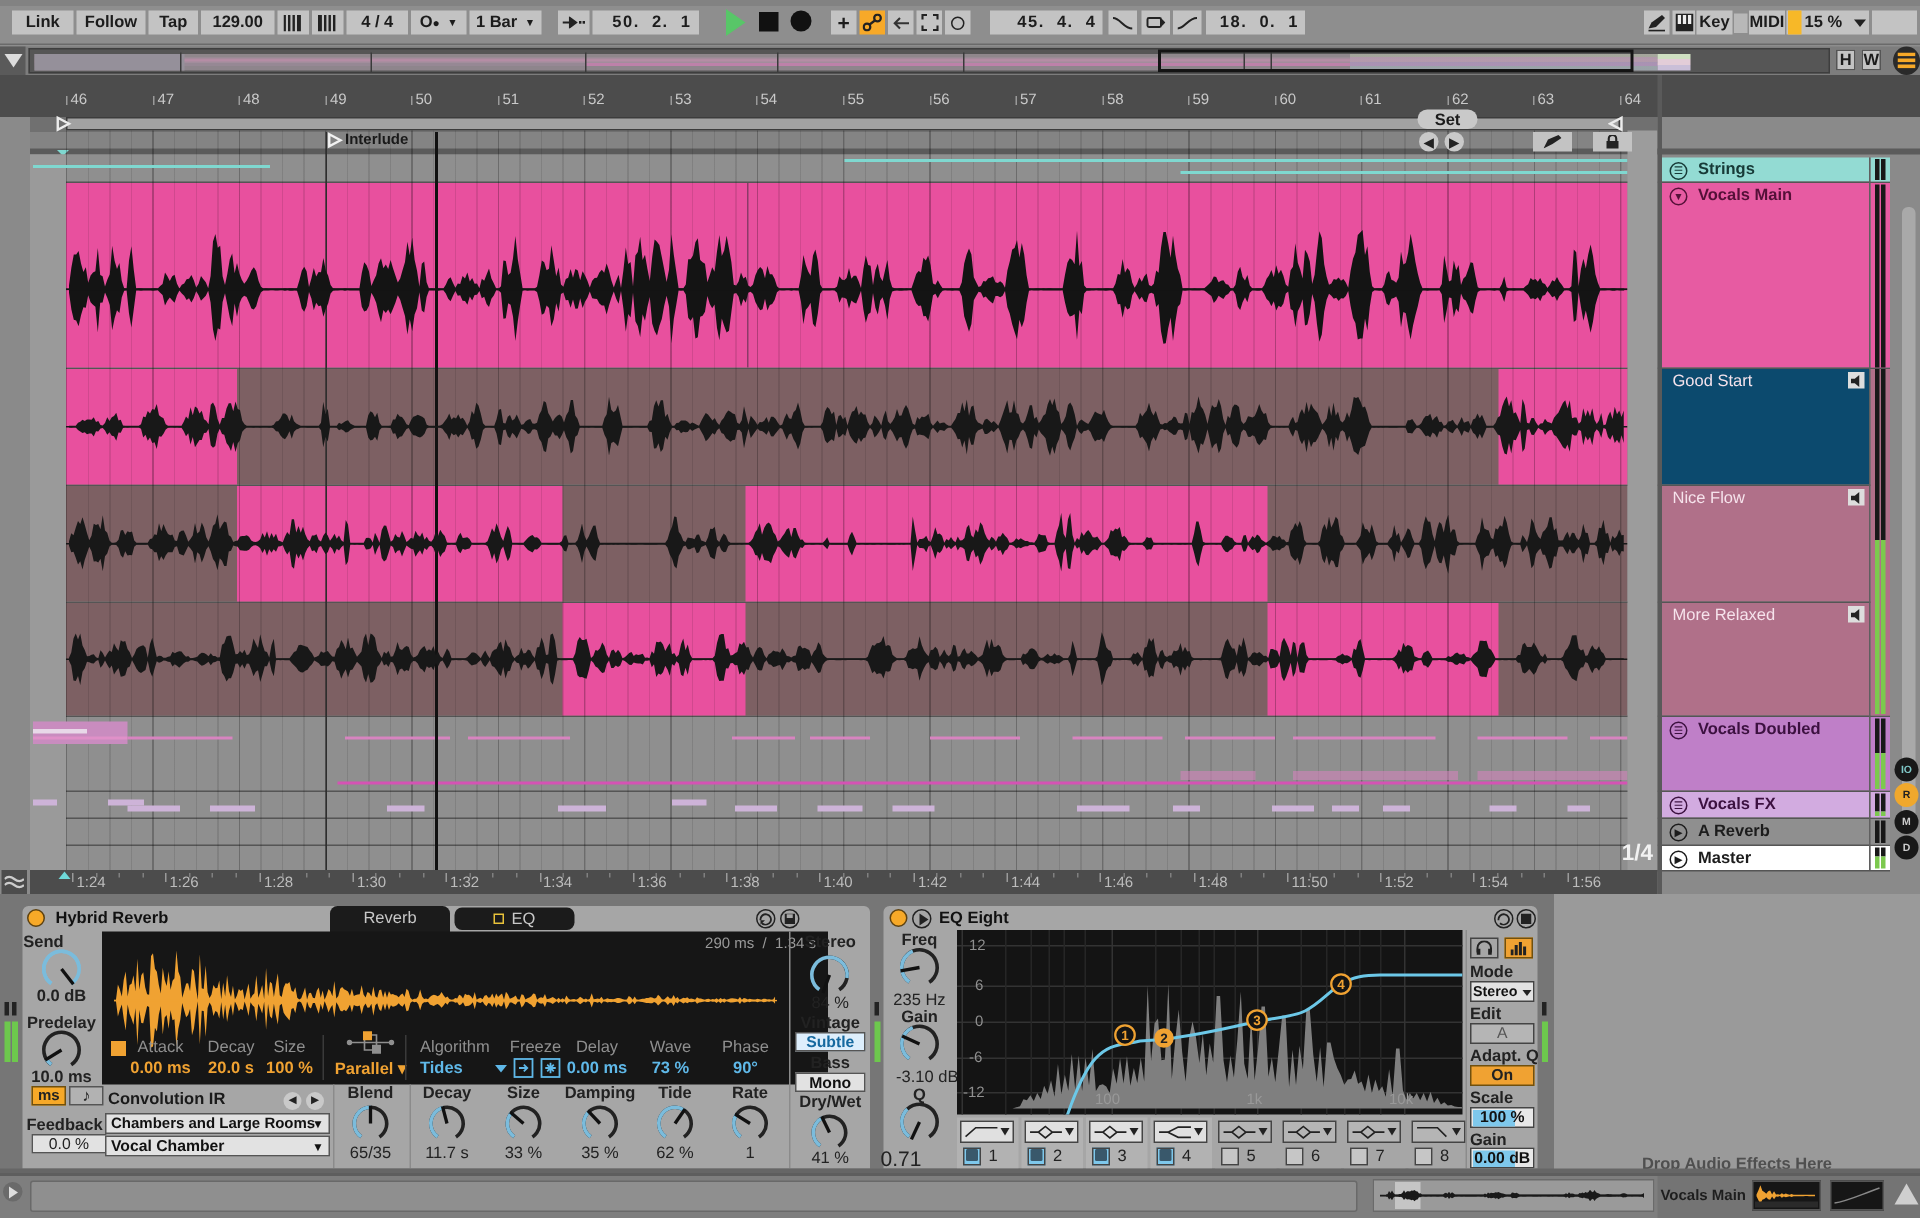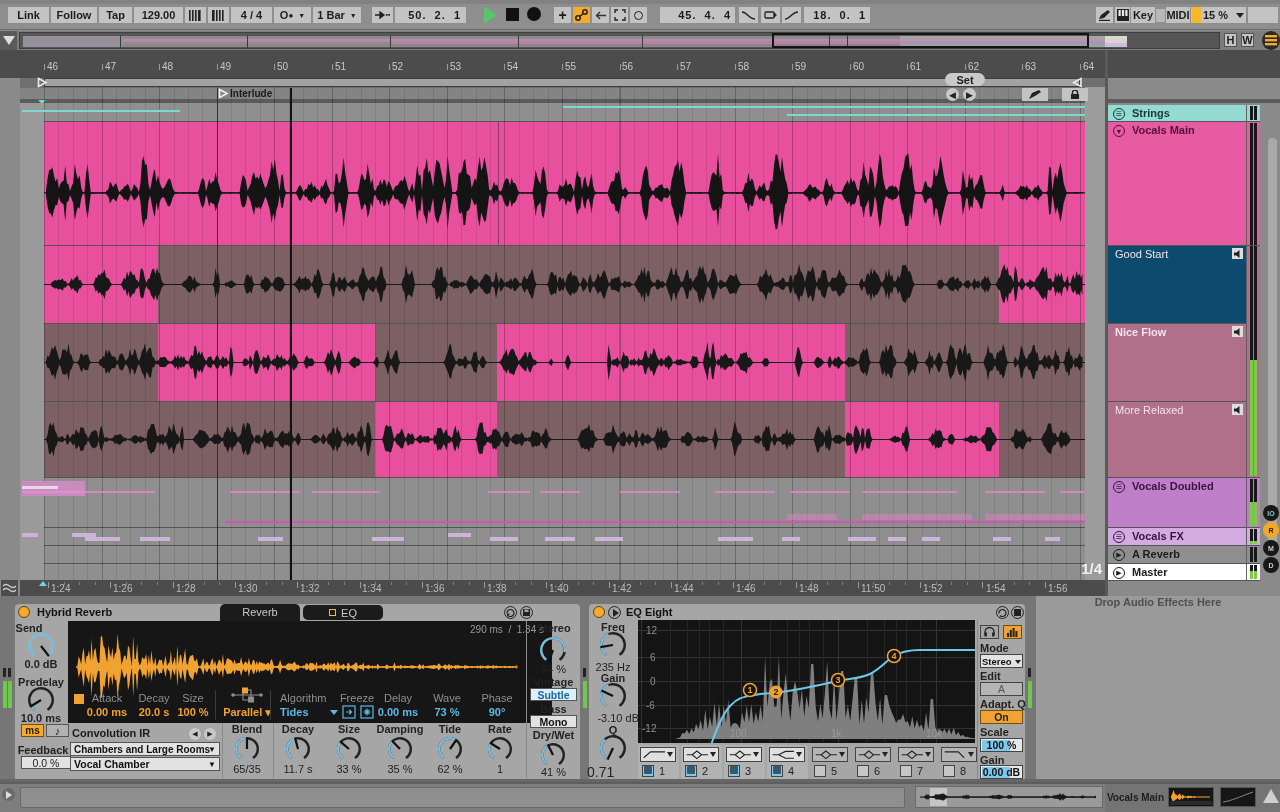--- a/index.html
+++ b/index.html
@@ -312,21 +312,21 @@
 </div>
 <div class="ab" style="left:1108px;top:196px;width:138px;height:77px;background:#0c4a6e">
 <div class="ab" style="left:7px;top:2px;color:#f6e3ec;font-size:11px;font-weight:normal">Good Start</div>
 <div class="ab" style="left:124px;top:2px;width:11px;height:11px;background:#ddd;display:flex;align-items:center;justify-content:center">
         <svg width="8" height="8">
           <path d="M0,2.5 h2.5 l3,-2.5 v8 l-3,-2.5 h-2.5 Z" fill="#222"></path>
         </svg>
       </div>
 </div>
 <div class="ab" style="left:1108px;top:274px;width:138px;height:77px;background:#b07089">
-<div class="ab" style="left:7px;top:2px;color:#f6e3ec;font-size:11px;font-weight:bold">Nice Flow</div>
+<div class="ab" style="left:7px;top:2px;color:#f6e3ec;font-size:11px;font-weight:normal">Nice Flow</div>
 <div class="ab" style="left:124px;top:2px;width:11px;height:11px;background:#ddd;display:flex;align-items:center;justify-content:center">
         <svg width="8" height="8">
           <path d="M0,2.5 h2.5 l3,-2.5 v8 l-3,-2.5 h-2.5 Z" fill="#222"></path>
         </svg>
       </div>
 </div>
 <div class="ab" style="left:1108px;top:352px;width:138px;height:75px;background:#b07089">
 <div class="ab" style="left:7px;top:2px;color:#f6e3ec;font-size:11px;font-weight:normal">More Relaxed</div>
 <div class="ab" style="left:124px;top:2px;width:11px;height:11px;background:#ddd;display:flex;align-items:center;justify-content:center">
         <svg width="8" height="8">
@@ -835,21 +835,21 @@
 <div class="ab" style="left:391px;top:78px;width:43px;height:14px;background:#b5b5b5;border:1px solid #444;color:#555;font-size:10.5px;text-align:center;line-height:13px">A</div>
 <div class="ab" style="left:391px;top:94px;color:#222;font-size:11px;font-weight:bold;white-space:nowrap">Adapt. Q</div>
 <div class="ab" style="left:391px;top:106px;width:43px;height:14px;background:#f0a232;border:1px solid #70500e;color:#222;font-size:10.5px;font-weight:bold;text-align:center;line-height:13px">On</div>
 <div class="ab" style="left:391px;top:122px;color:#222;font-size:11px;font-weight:bold">Scale</div>
 <div class="ab" style="left:391px;top:134px;width:43px;height:14px;background:#e8e8e8;border:1px solid #444;color:#111;font-size:10.5px;font-weight:bold;text-align:center;line-height:13px"><span style="position:absolute;left:1px;top:1px;width:28px;height:11px;background:#7ec8ec"></span><span style="position:relative">100 %</span></div>
 <div class="ab" style="left:391px;top:150px;color:#222;font-size:11px;font-weight:bold">Gain</div>
 <div class="ab" style="left:391px;top:161px;width:43px;height:14px;background:#e8e8e8;border:1px solid #444;color:#111;font-size:10.5px;font-weight:bold;text-align:center;line-height:13px"><span style="position:absolute;left:1px;top:1px;width:28px;height:11px;background:#7ec8ec"></span><span style="position:relative">0.00 dB</span></div>
 </div>
 <div class="ab" style="left:1028px;top:72px;width:3px;height:9px;background:#222"></div>
 <div class="ab" style="left:1028px;top:85px;width:3.5px;height:27px;background:#6dc84d"></div>
-<div class="ab" style="left:1036px;top:0px;width:244px;height:186px;background:#9a9a9a;display:flex;align-items:flex-start;justify-content:center">
+<div class="ab" style="left:1036px;top:0px;width:244px;height:186px;background:#9a9a9a;display:flex;align-items:flex-end;justify-content:center">
       <span style="color:#4f4f4f;font-size:11px;font-weight:bold">Drop Audio Effects Here</span>
     </div>
 <div class="ab" style="left:0;top:183px;width:1280px;height:3px;background:#666"></div>
 </div>
 <div class="ab" style="left:0;top:782px;width:1280px;height:30px;background:#7e7e7e;border-top:2px solid #5e5e5e">
 <div class="ab" style="left:2px;top:4px;width:13px;height:13px;border-radius:50%;background:#6a6a6a;display:flex;align-items:center;justify-content:center">
       <div style="width:0;height:0;border-left:6px solid #ddd;border-top:4px solid transparent;border-bottom:4px solid transparent;margin-left:1px"></div>
     </div>
 <div class="ab" style="left:20px;top:3px;width:885px;height:21px;background:#8f8f8f;border:1px solid #696969;border-radius:2px"></div>
 <div class="ab" style="left:915px;top:2px;width:188px;height:22px;background:#9a9a9a;border:1px solid #6a6a6a"></div>

